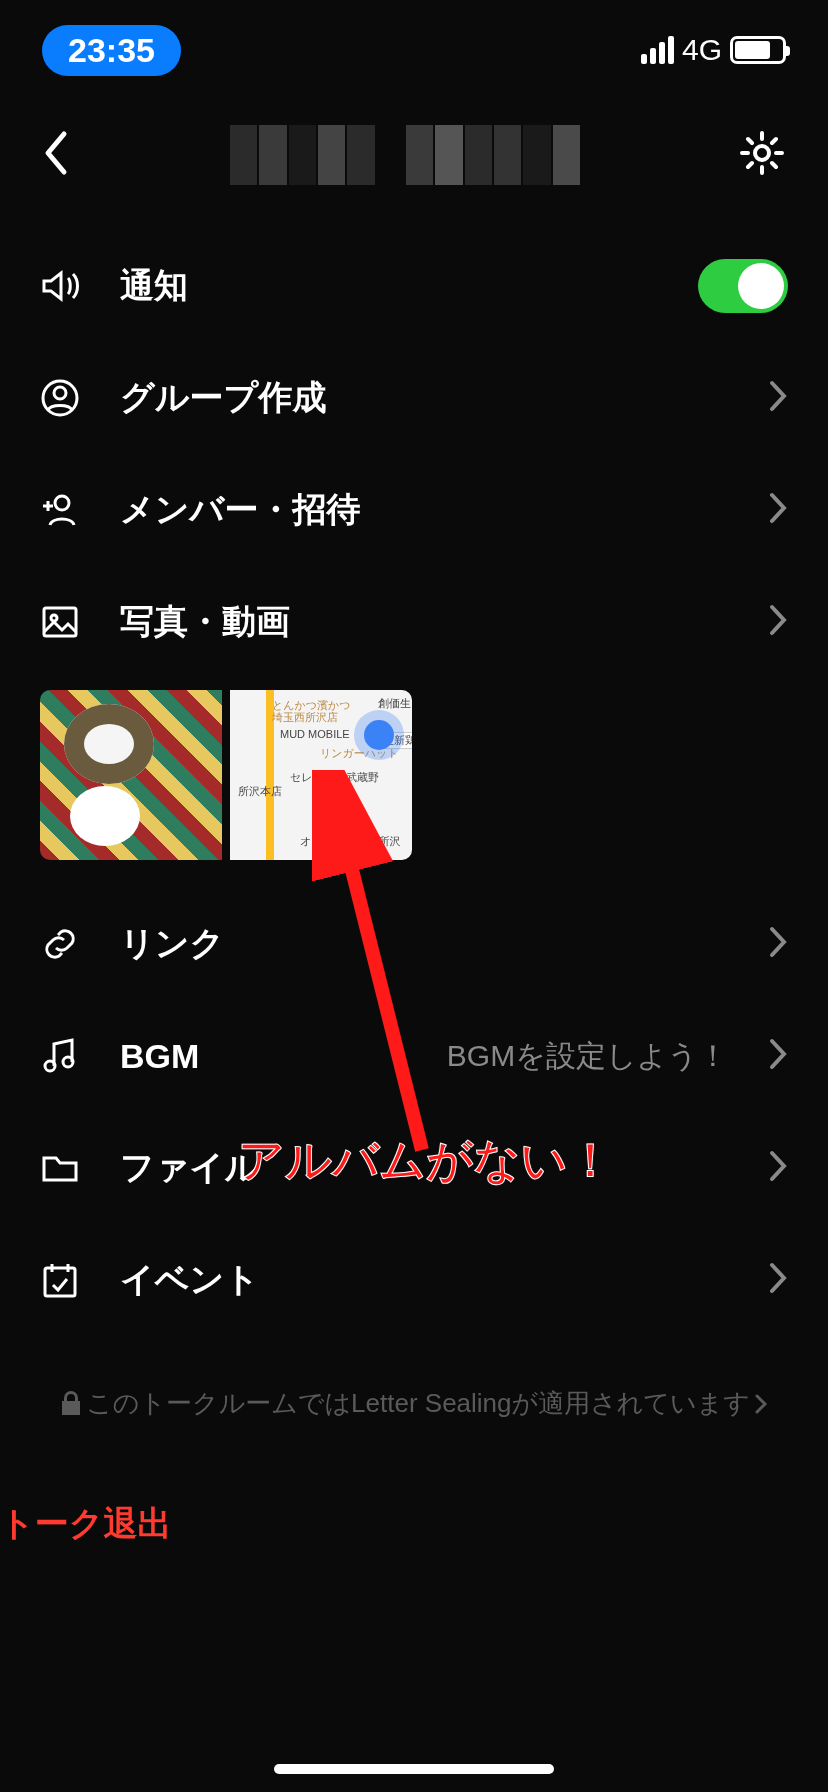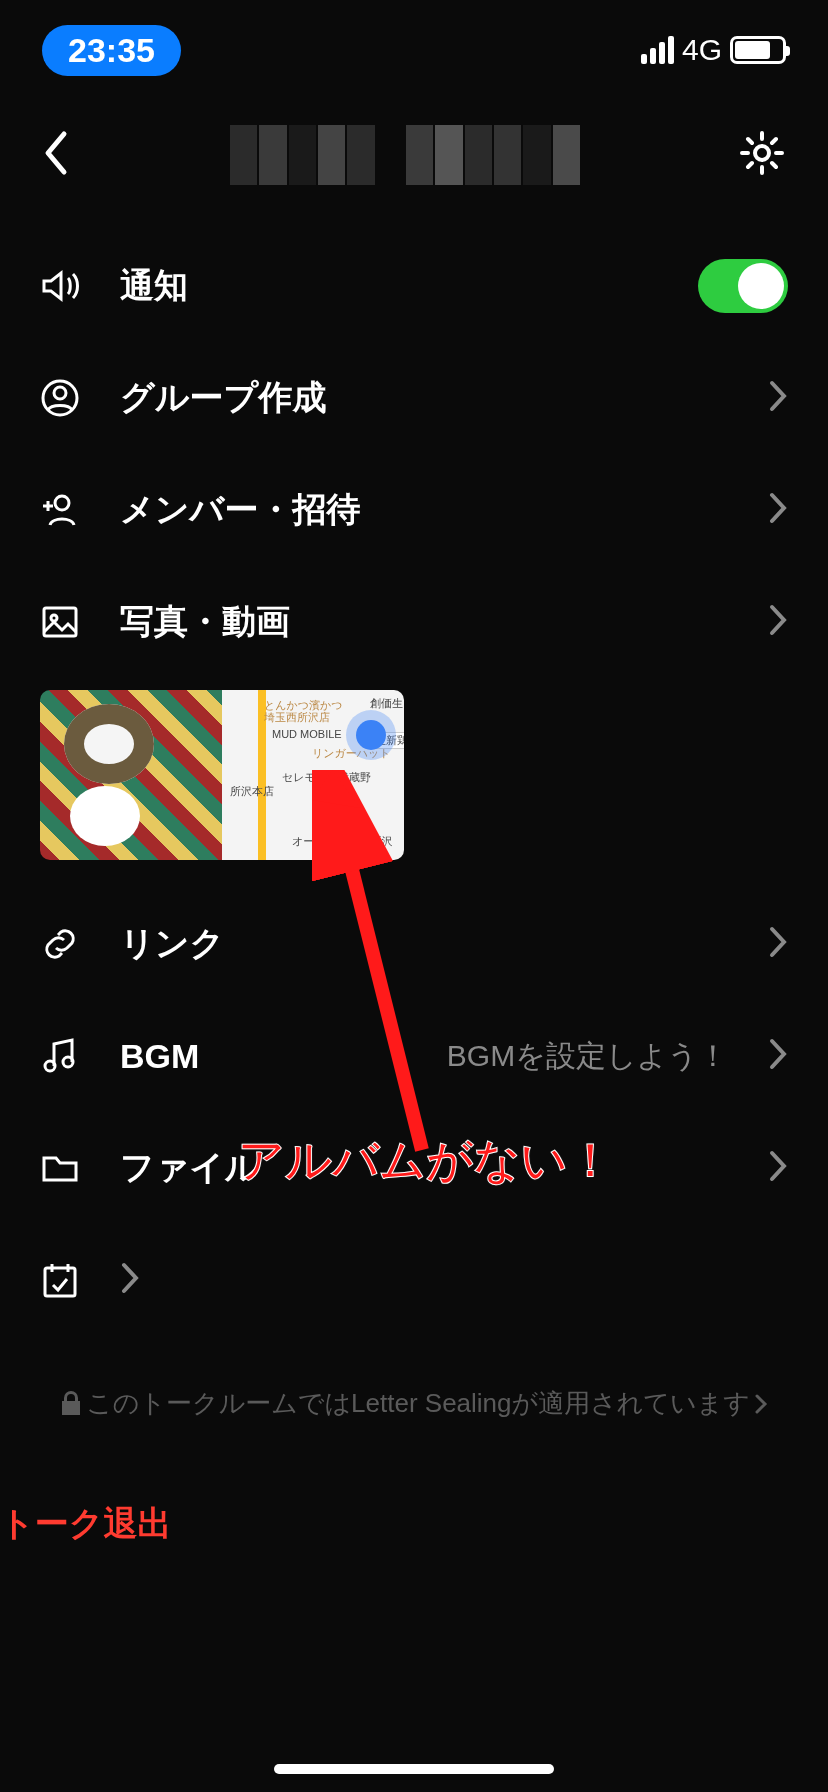--- a/index.html
+++ b/index.html
@@ -55,21 +55,21 @@
 .row .chevron svg { stroke: #8a8a8a; }
 .toggle {
   width: 90px; height: 54px; background: #2ecc40;
   border-radius: 30px; position: relative;
 }
 .toggle::after {
   content: ""; position: absolute; right: 4px; top: 4px;
   width: 46px; height: 46px; background: #fff; border-radius: 50%;
 }
 .thumbs {
-  display: flex; padding: 12px 40px 28px; gap: 0;
+  display: flex; padding: 12px 40px 28px; gap: 8px;
 }
 .thumb {
   width: 182px; height: 170px; border-radius: 10px; overflow: hidden;
   background: #fff;
 }
 .thumb:first-child { border-radius: 10px 0 0 10px; }
 .thumb:last-child  { border-radius: 0 10px 10px 0; }
 .food-thumb {
   background:
     repeating-linear-gradient(45deg,#a52a2a 0 14px,#e6c85f 14px 28px,#2e7d5e 28px 42px);
@@ -280,20 +280,21 @@
         </svg></div>
   </div>
 
   <div class="row">
     <div class="icon">
       <svg width="40" height="40" viewBox="0 0 40 40" fill="none" stroke="#fff" stroke-width="3">
           <rect x="5" y="8" width="30" height="28" rx="2"></rect>
           <path d="M12 4v8M28 4v8M13 25l5 5 9-11"></path>
         </svg>
     </div>
+    <div class="label">イベント</div>
     <div class="chevron"><svg width="20" height="34" viewBox="0 0 20 34">
           <path d="M4 4l12 13L4 30" stroke-width="4" fill="none" stroke-linecap="round"></path>
         </svg></div>
   </div>
 
   <div class="letter-seal">
     <svg width="22" height="26" viewBox="0 0 22 26" fill="#5a5a5a">
         <path d="M4 10V7a7 7 0 0 1 14 0v3h2v14H2V10h2zm3 0h8V7a4 4 0 0 0-8 0v3z"></path>
       </svg>
     <span>このトークルームではLetter Sealingが適用されています</span>

